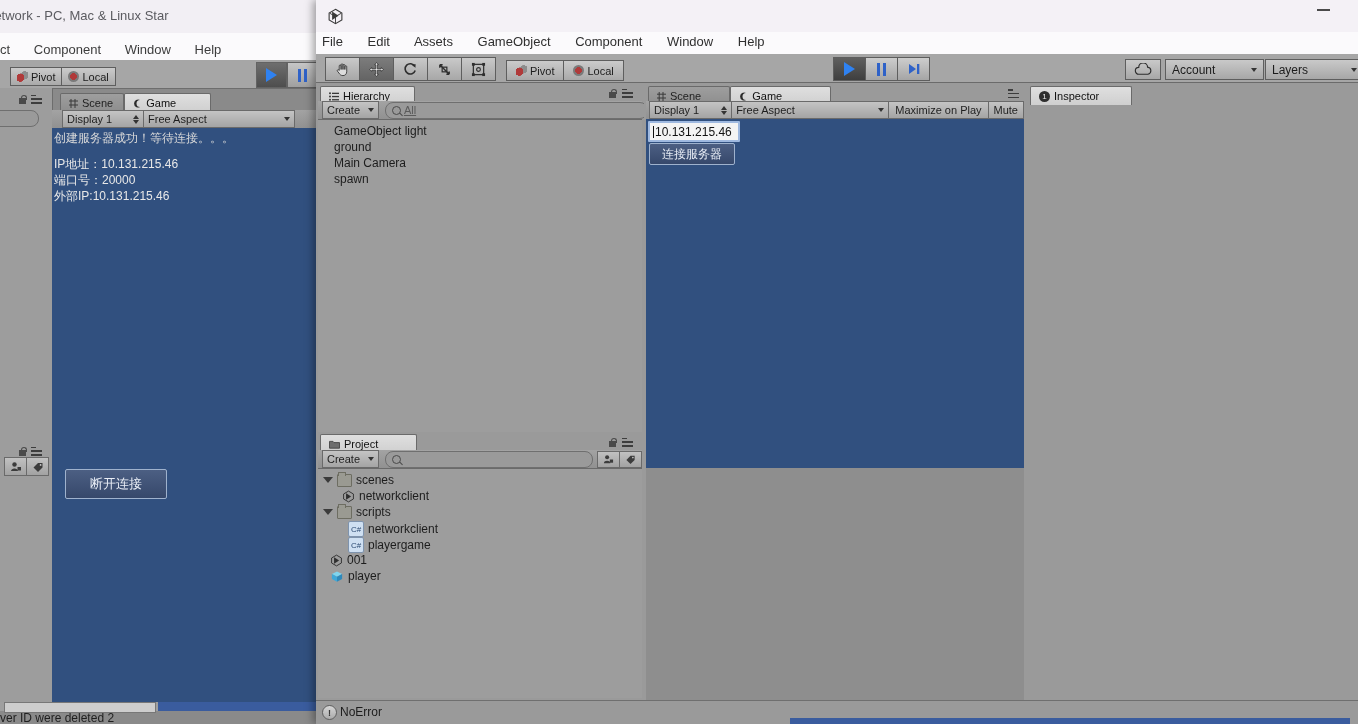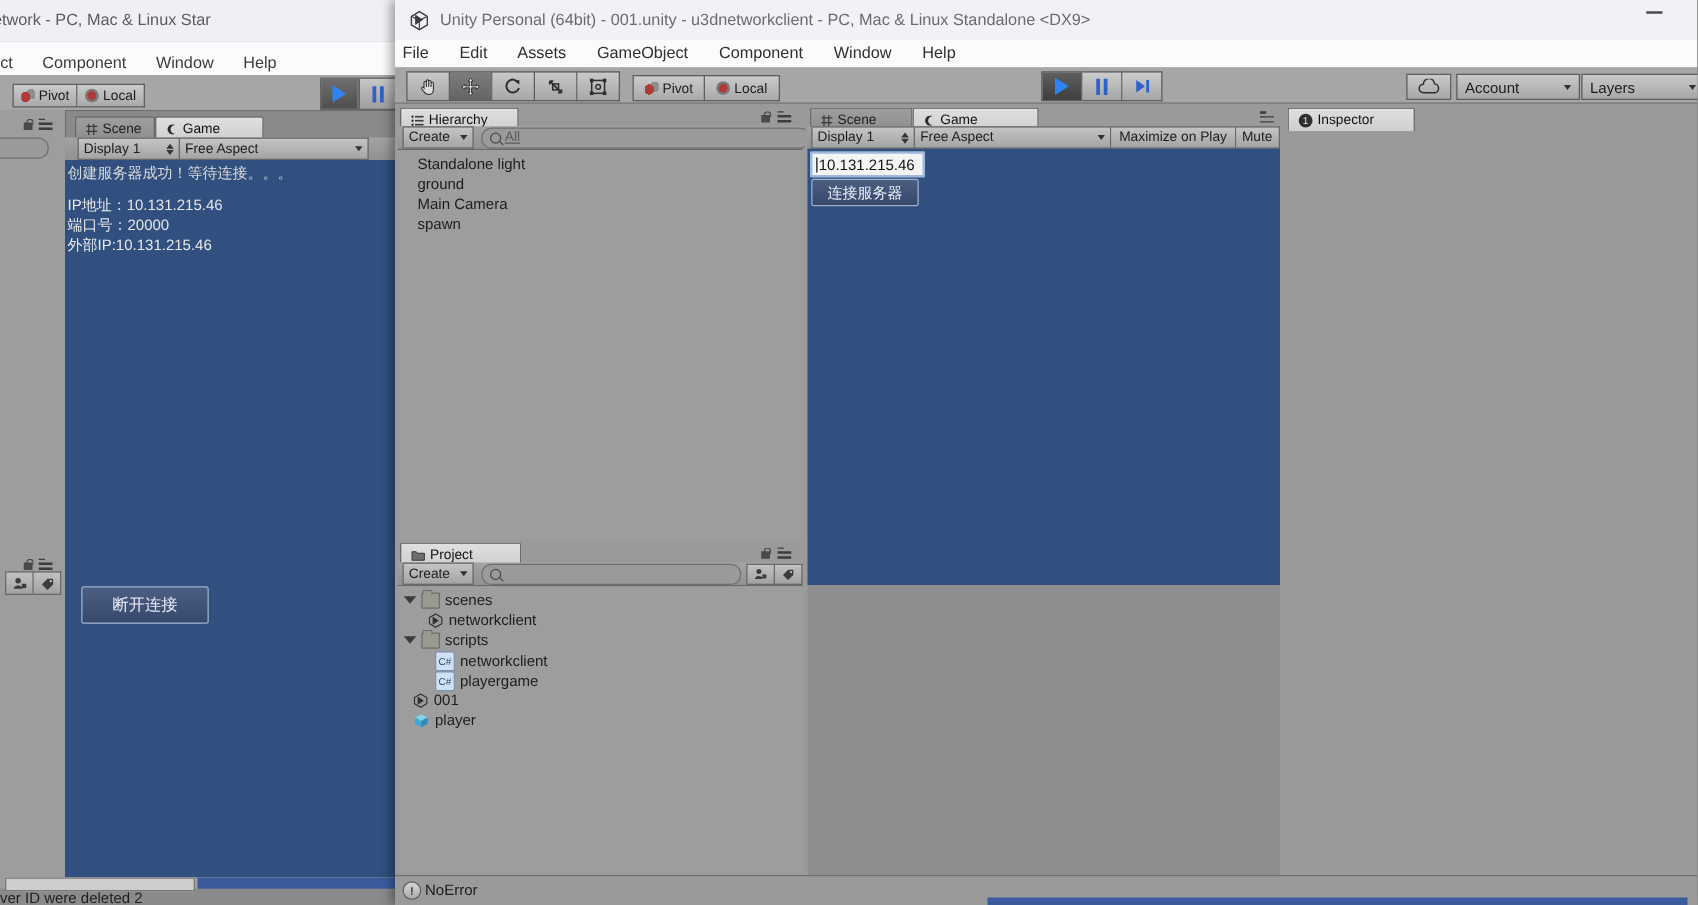--- a/index.html
+++ b/index.html
@@ -274,21 +274,20 @@
 
 <div id="main-window" class="abs">
 
   <div id="main-titlebar" class="abs"></div>
   <svg id="unity-logo" class="abs" viewBox="0 0 20 20">
     <path d="M10 1.5 L17.5 6 L17.5 14 L10 18.5 L2.5 14 L2.5 6 Z" fill="none" stroke="#3a3a3a" stroke-width="1.3"></path>
     <path d="M3.5 6.3 L10 10 L10 17.6" fill="none" stroke="#3a3a3a" stroke-width="1.1"></path>
     <path d="M10 10 L16.6 6.3" fill="none" stroke="#3a3a3a" stroke-width="1.1"></path>
     <path d="M6 4.2 L13.6 9.2 L6 14.2 Z" fill="#3a3a3a"></path>
   </svg>
-  <div id="main-title-text" class="abs">Unity Personal (64bit) - 001.unity - u3dnetworkclient - PC, Mac &amp; Linux Standalone &lt;DX9&gt;</div>
   <div id="minimize" class="abs"></div>
 
   <div id="main-menubar" class="abs"></div>
 </div>
 
 <div id="main-menu" class="abs">
   <span>File</span>
   <span>Edit</span>
   <span>Assets</span>
   <span>GameObject</span>
@@ -406,21 +405,21 @@
     <span class="arrowdn"></span>
   </div>
   <div id="searchbox" style="position:relative;left:6px;width:255px;text-decoration:underline;">
     <span class="magn"></span>
     <span>All</span>
   </div>
 </div>
 
 <div class="abs" style="left:318px;top:120px;width:324px;height:314px;background:#9d9d9d;">
   <div class="treerow" style="left:16px;top:4px;">
-    <span>Standalone light</span>
+    <span>GameObject light</span>
   </div>
   <div class="treerow" style="left:16px;top:20px;">
     <span>ground</span>
   </div>
   <div class="treerow" style="left:16px;top:36px;">
     <span>Main Camera</span>
   </div>
   <div class="treerow" style="left:16px;top:52px;">
     <span>spawn</span>
   </div>

